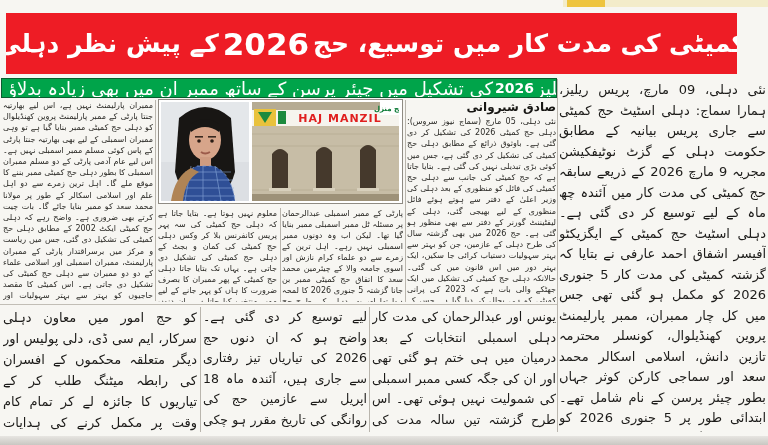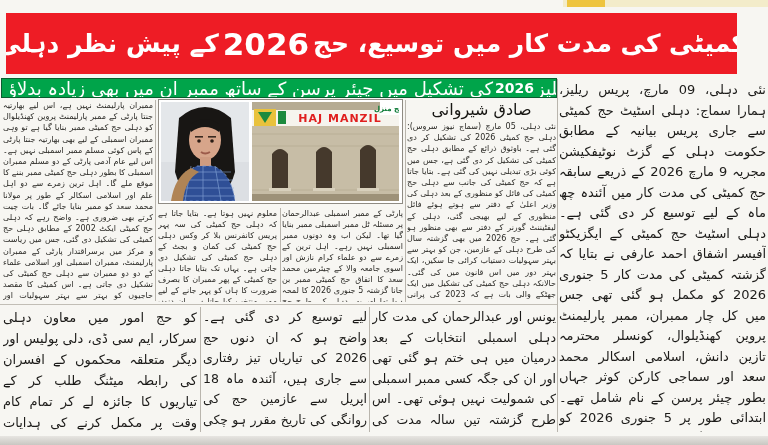--- a/index.html
+++ b/index.html
@@ -65,21 +65,21 @@
   .subcol-right {
     position:absolute; top:208px; left:282px; width:121px; height:94px;
     font-size:8px; line-height:11px; overflow:hidden; color:#2a2925;
   }
 
   
   .byline-col {
     position:absolute; top:100px; left:407px; width:149px; height:202px; overflow:hidden;
   }
   .byline {
-    direction:rtl; text-align:center; font-size:16px; font-weight:normal;
+    direction:rtl; text-align:right; font-size:12px; font-weight:bold;
     color:#171613; margin-bottom:2px;
   }
   .byline-text { font-size:8px; line-height:11.2px; color:#2a2925; }
 
   
   .bcol-right {
     position:absolute; top:307px; left:372px; width:184px; height:126px;
     font-size:12.5px; line-height:20.5px; overflow:hidden;
   }
   .bcol-mid {

